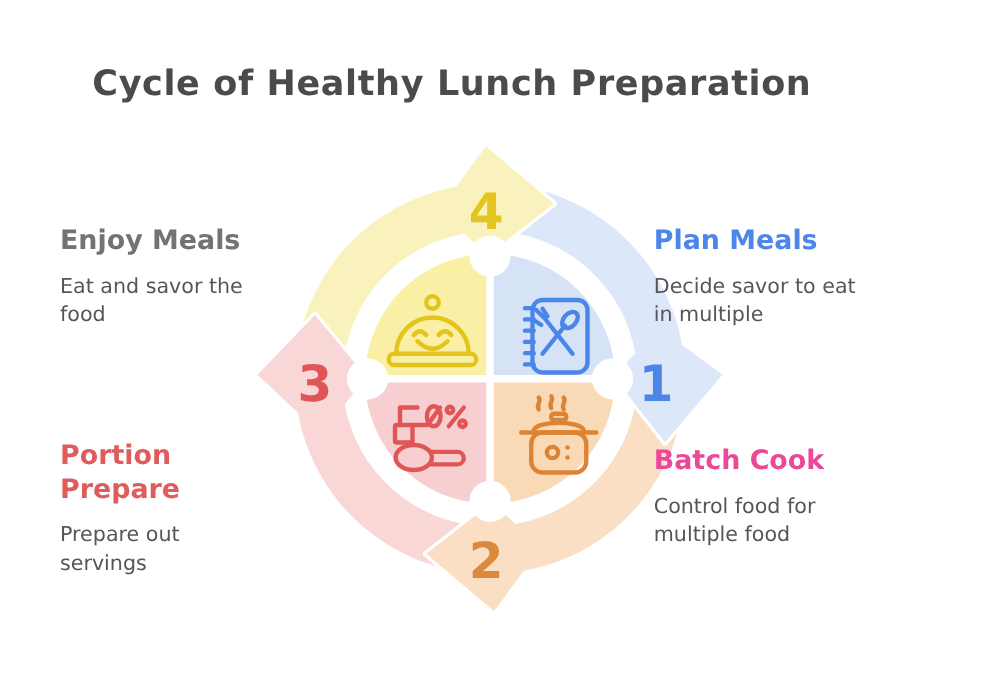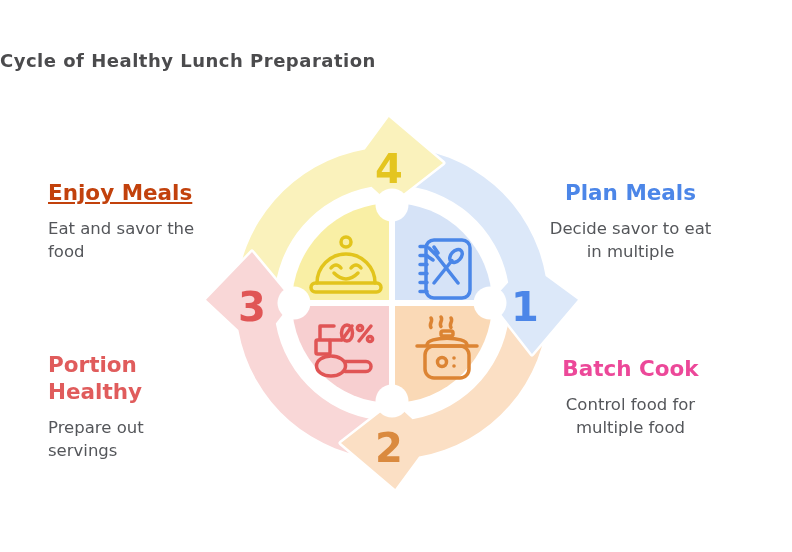--- a/index.html
+++ b/index.html
@@ -2,36 +2,36 @@
 <html><head>
 <meta charset="utf-8">
 <style>
   * { margin:0; padding:0; box-sizing:border-box; }
   html,body { width:792px; height:552px; }
   body {
     position:relative; width:792px; height:552px; background:#ffffff;
     font-family:"DejaVu Sans", "Liberation Sans", sans-serif; overflow:hidden;
   }
   .title {
-    position:absolute; top:50px; left:0; width:723px; 
-    font-size:18px; font-weight:700; color:#4b4b4d; letter-spacing:0.5px;
+    position:absolute; top:50px; left:0; width:723px; text-align:center;
+    font-size:28px; font-weight:700; color:#4b4b4d; letter-spacing:0.5px;
   }
   .diagram { position:absolute; left:162px; top:73px; width:460px; height:460px; }
   .txtblock { position:absolute; }
   .txtblock .heading { font-size:21.5px; font-weight:700; line-height:1.25; }
   .txtblock .heading span { display:block; }
   .txtblock .desc { margin-top:11px; font-size:16.5px; color:#54565a; line-height:1.38; }
   .txtblock .desc span { display:block; }
   .tb-left  { text-align:left; }
-  .tb-right { text-align:center; }
+  .tb-right { text-align:left; }
   #blk-enjoy   { left:48px;  top:180px; width:195px; }
   #blk-plan    { right:54px; top:180px; width:215px; }
   #blk-portion { left:48px;  top:352px; width:175px; }
   #blk-batch   { right:54px; top:356px; width:215px; }
-  #blk-enjoy   .heading { color:#c2410c;text-decoration:underline; }
+  #blk-enjoy   .heading { color:#737373; }
   #blk-plan    .heading { color:#4c86e8; }
   #blk-portion .heading { color:#e05c5c; }
   #blk-batch   .heading { color:#ec4899; }
   .seg { stroke:#ffffff; stroke-width:5; stroke-linejoin:round; paint-order:stroke; }
   .num { font-family:"DejaVu Sans", sans-serif; font-size:40px; font-weight:700; text-anchor:middle; }
   .icon { fill:none; stroke-width:3.5; stroke-linecap:round; stroke-linejoin:round; }
 </style>
 </head>
 <body>
 
@@ -126,21 +126,21 @@
   </div>
   <div class="desc">
     <span>Control food for</span>
       <span>multiple food</span>
   </div>
 </div>
 
 <div class="txtblock tb-left" id="blk-portion">
   <div class="heading">
     <span>Portion</span>
-      <span>Healthy</span>
+      <span>Prepare</span>
   </div>
   <div class="desc">
     <span>Prepare out</span>
       <span>servings</span>
   </div>
 </div>
 
 <div class="txtblock tb-left" id="blk-enjoy">
   <div class="heading">
     <span>Enjoy Meals</span>

